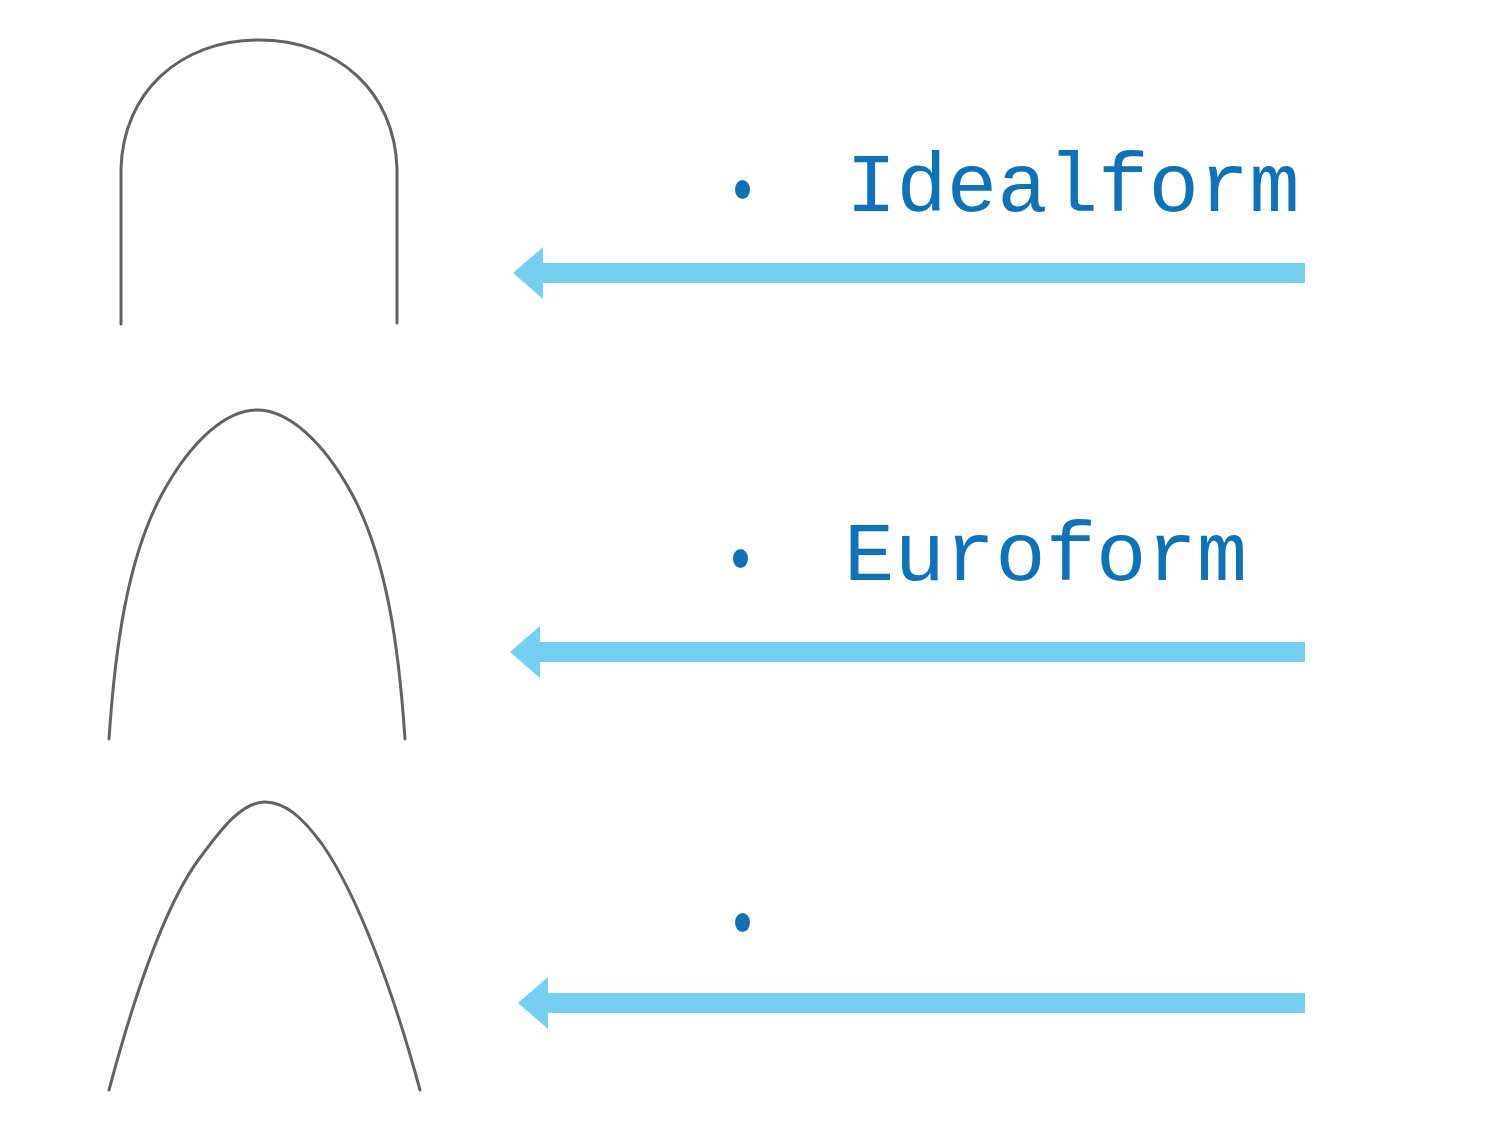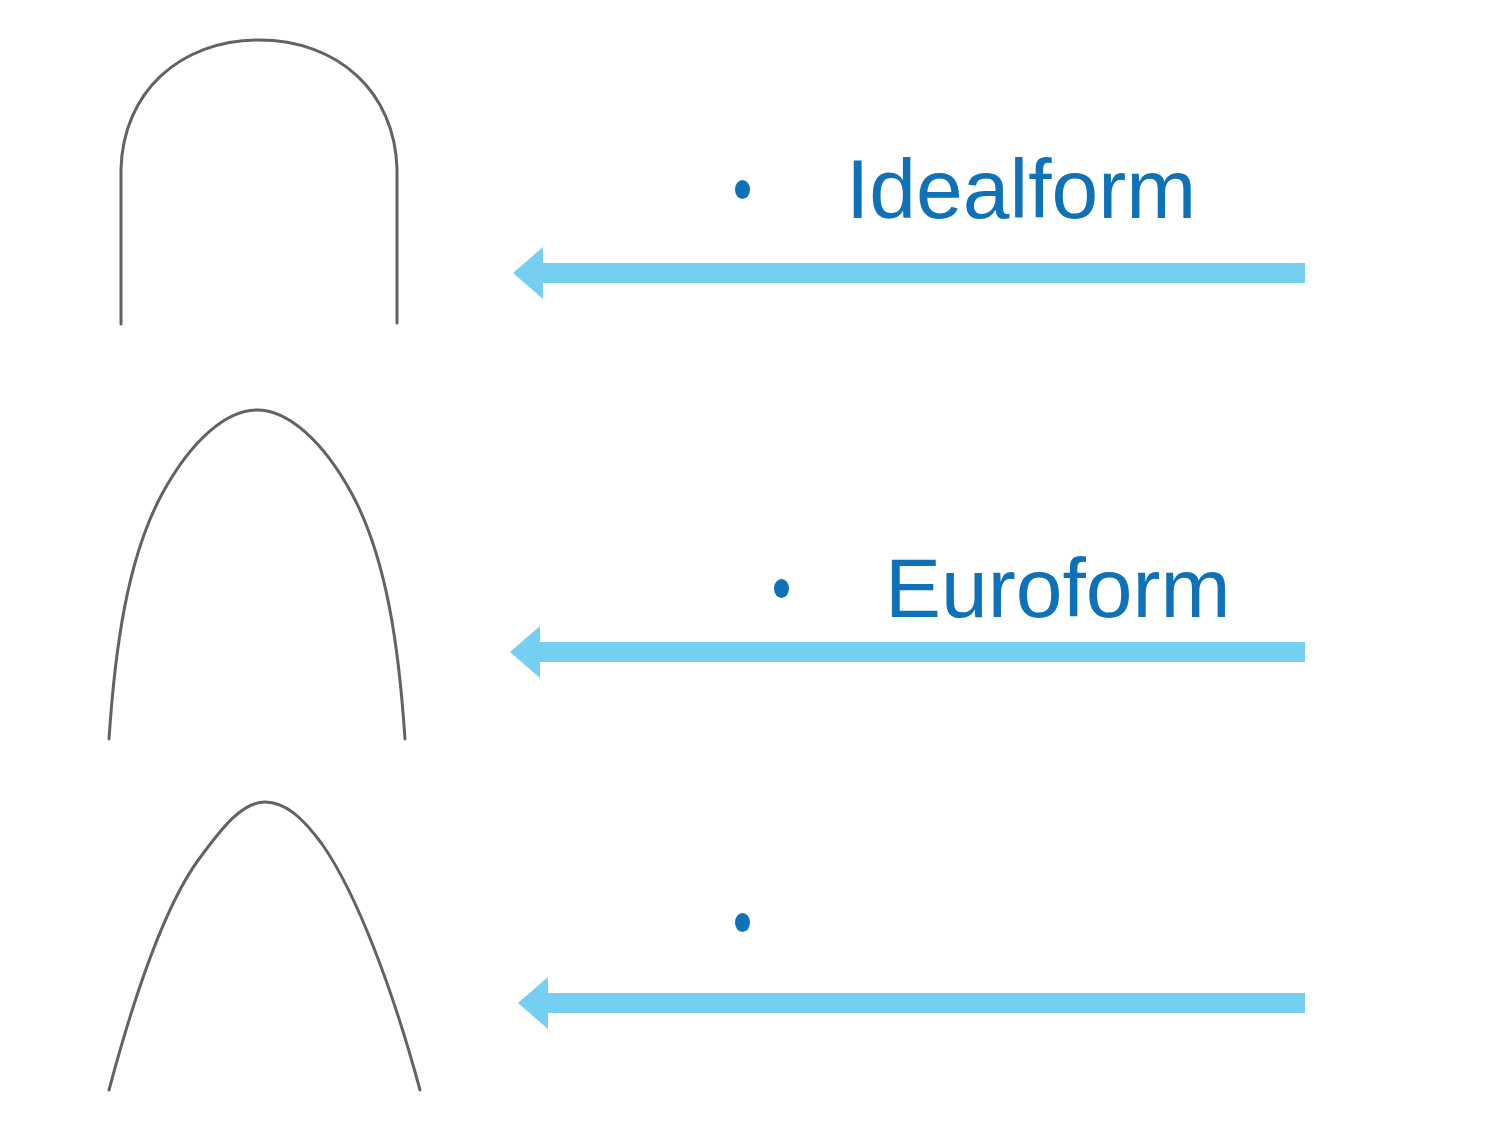--- a/index.html
+++ b/index.html
@@ -6,21 +6,21 @@
     margin: 0;
     padding: 0;
     background: #ffffff;
   }
   #slide {
     position: relative;
     width: 1305px;
     height: 1125px;
     background: var(--bg, #ffffff);
     overflow: hidden;
-    font-family: Liberation Sans, sans-serif;
+    font-family: Liberation Mono, monospace;
   }
   .wire {
     position: absolute;
   }
   .wire path {
     fill: none;
     stroke: var(--wire, #636363);
     stroke-width: 3;
     stroke-linecap: round;
   }
@@ -66,21 +66,21 @@
 
   <svg class="wire" style="left:106px; top:798px;" width="317" height="295" viewBox="0 0 317 295">
     <path d="M 3 292 C 31 187 61 102 96 57 C 116 30 136 4 159 4 C 179 4 196 19 216 46 C 251 96 287 192 314 292"></path>
   </svg>
 
   <div class="label-row" style="left:735px; top:147px;">
     <span class="bullet"></span>
     <span class="label-text">Idealform</span>
   </div>
 
-  <div class="label-row" style="left:774px; top:516px;margin-top:30px;">
+  <div class="label-row" style="left:733px; top:516px;">
     <span class="bullet"></span>
     <span class="label-text">Euroform</span>
   </div>
 
   <div class="label-row" style="left:735px; top:880px;">
     <span class="bullet"></span>
   </div>
 
   <svg class="arrow" style="left:513px; top:247px;" width="987" height="52" viewBox="0 0 987 52">
     <polygon points="0,26 30,0 30,16 987,16 987,36 30,36 30,52"></polygon>

